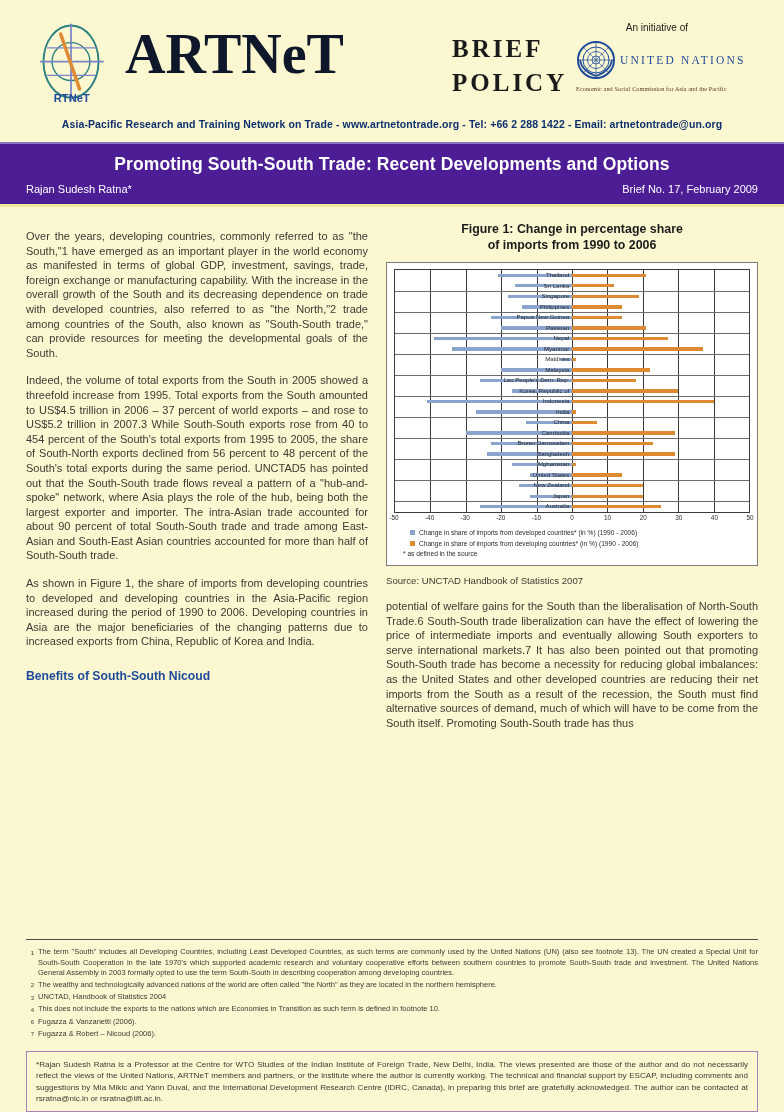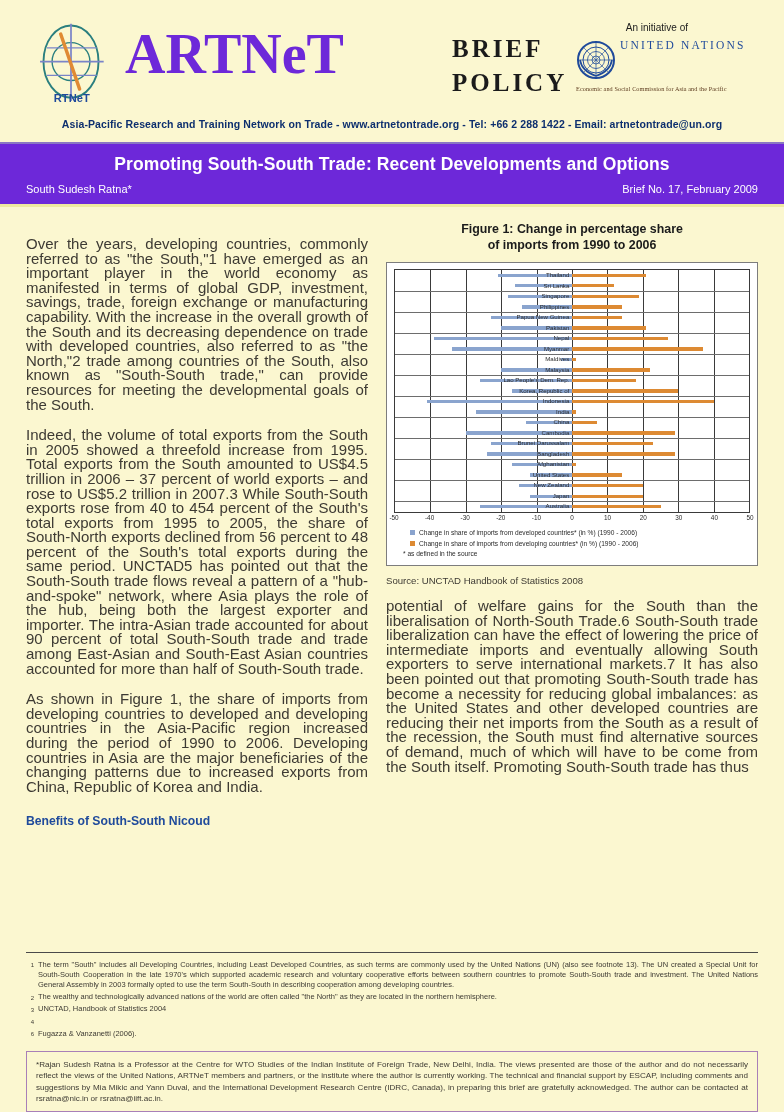--- a/index.html
+++ b/index.html
@@ -26,40 +26,40 @@
     background: #fbf7d0;
   }
   .logo-artnet {
     position: absolute; left: 28px; top: 22px;
     width: 86px; height: 86px;
   }
   .wordmark {
     position: absolute; left: 125px; top: 26px;
     font-family: "Liberation Serif", serif;
     font-size: 56px; font-weight: bold;
-    color: #6d28d9; letter-spacing: 0px;
+    color: #0f172a; letter-spacing: 0px;
     line-height: 1;
   }
   .policybrief {
     position: absolute; left: 452px; top: 32px;
     font-family: "Liberation Serif", serif;
     font-weight: bold; color: #1b1b1b;
     font-size: 25px; letter-spacing: 3px;
     line-height: 1.35;
   }
   .initiative {
     position: absolute; right: 96px; top: 22px;
     font-size: 10px; color: #1b1b1b;
     font-family: "Liberation Sans", sans-serif;
   }
   .un-block {
     position: absolute; right: 20px; top: 40px;
     width: 188px;
   }
-  .un-row { display: flex; align-items: flex-start; gap: 4px; }
+  .un-row { display: flex; align-items: center; gap: 4px; }
   .un-emblem {
     width: 40px; height: 40px; flex: 0 0 auto;
     margin-bottom: 2px;
   }
   .un-text { line-height: 1; }
   .un-top {
     font-family: "Liberation Serif", serif;
     font-size: 11.5px; letter-spacing: 2.2px;
     color: #1f4a9b; margin-bottom: 1px;
   }
@@ -77,21 +77,21 @@
   .tagline {
     position: absolute; left: 0; right: 0; top: 118px;
     text-align: center;
     font-size: 10.5px; font-weight: bold;
     color: #0d2f6e; letter-spacing: 0.1px;
   }
 
   
   .banner {
     flex: 0 0 auto;
-    background: #6d28d9;
+    background: #4c1d95;
     padding: 10px 26px 9px 26px;
     position: relative;
     border-top: 2px solid #8a76c4;
   }
   .banner-title {
     color: #ffffff; font-size: 17.5px; font-weight: bold;
     text-align: center; letter-spacing: 0.1px;
     margin-bottom: 8px;
   }
   .banner-meta {
@@ -106,23 +106,23 @@
   .content {
     flex: 1 1 auto;
     padding: 14px 26px 0 26px;
     position: relative;
   }
   .cols-top { display: flex; gap: 18px; }
   .col-left { width: 342px; flex: 0 0 auto; }
   .col-right { flex: 1 1 auto; }
 
   p.body {
-    font-size: 15px; line-height: 14.6px;
+    font-size: 11px; line-height: 14.6px;
     color: #3d3a33; text-align: justify;
-    margin: 16px 0 13px 0;
+    margin: 8px 0 13px 0;
   }
   h3.section {
     font-size: 12.2px; font-weight: bold;
     color: #1f4a9b; margin: 20px 0 11px 0;
   }
 
   
   .fig-title {
     font-size: 12.4px; font-weight: bold; color: #1b1b1b;
     text-align: center; line-height: 16px; margin-bottom: 9px;
@@ -276,21 +276,21 @@
       </div>
       <div class="un-sub">Economic and Social Commission for Asia and the Pacific</div>
     </div>
 
     <div class="tagline">Asia-Pacific Research and Training Network on Trade - www.artnetontrade.org - Tel: +66 2 288 1422 - Email: artnetontrade@un.org</div>
   </div>
 
   <div class="banner">
     <div class="banner-title">Promoting South-South Trade: Recent Developments and Options</div>
     <div class="banner-meta">
-      <span>South Sudesh Ratna*</span>
+      <span>Rajan Sudesh Ratna*</span>
       <span>Brief No. 17, February 2009</span>
     </div>
   </div>
   <div class="banner-underline"></div>
 
   <div class="content">
 
     <div class="cols-top">
 
       <div class="col-left">
@@ -464,21 +464,21 @@
                 <span>Change in share of imports from developed countries* (in %) (1990 - 2006)</span>
               </div>
               <div class="leg-item">
                 <span class="leg-sw" style="background: rgb(221, 138, 51);"></span>
                 <span>Change in share of imports from developing countries* (in %) (1990 - 2006)</span>
               </div>
             </div>
           <div class="leg-note" id="legnote">* as defined in the source</div>
         </div>
 
-        <div class="fig-source">Source: UNCTAD Handbook of Statistics 2008</div>
+        <div class="fig-source">Source: UNCTAD Handbook of Statistics 2007</div>
 
         <p class="body" style="margin-top:13px">potential of welfare gains for the South than the liberalisation of North-South Trade.6 South-South trade liberalization can have the effect of lowering the price of intermediate imports and eventually allowing South exporters to serve international markets.7 It has also been pointed out that promoting South-South trade has become a necessity for reducing global imbalances: as the United States and other developed countries are reducing their net imports from the South as a result of the recession, the South must find alternative sources of demand, much of which will have to be come from the South itself. Promoting South-South trade has thus</p>
       </div>
     </div>
   </div>
 
   <div class="footnotes" id="footnotes">
       <div class="fn">
         <div class="fn-num">1</div>
         <div>The term "South" includes all Developing Countries, including Least Developed Countries, as such terms are commonly used by the United Nations (UN) (also see footnote 13). The UN created a Special Unit for South-South Cooperation in the late 1970's which supported academic research and voluntary cooperative efforts between southern countries to promote South-South trade and investment. The United Nations General Assembly in 2003 formally opted to use the term South-South in describing cooperation among developing countries.</div>
@@ -486,23 +486,28 @@
       <div class="fn">
         <div class="fn-num">2</div>
         <div>The wealthy and technologically advanced nations of the world are often called "the North" as they are located in the northern hemisphere.</div>
       </div>
       <div class="fn">
         <div class="fn-num">3</div>
         <div>UNCTAD, Handbook of Statistics 2004</div>
       </div>
       <div class="fn">
         <div class="fn-num">4</div>
+        <div>This does not include the exports to the nations which are Economies in Transition as such term is defined in footnote 10.</div>
       </div>
       <div class="fn">
         <div class="fn-num">6</div>
         <div>Fugazza &amp; Vanzanetti (2006).</div>
       </div>
+      <div class="fn">
+        <div class="fn-num">7</div>
+        <div>Fugazza &amp; Robert – Nicoud (2006).</div>
+      </div>
     </div>
 
   <div class="authorbox">*Rajan Sudesh Ratna is a Professor at the Centre for WTO Studies of the Indian Institute of Foreign Trade, New Delhi, India. The views presented are those of the author and do not necessarily reflect the views of the United Nations, ARTNeT members and partners, or the institute where the author is currently working. The technical and financial support by ESCAP, including comments and suggestions by Mia Mikic and Yann Duval, and the International Development Research Centre (IDRC, Canada), in preparing this brief are gratefully acknowledged. The author can be contacted at rsratna@nic.in or rsratna@iift.ac.in.</div>
 
 
 </div>
 
 </body></html>

